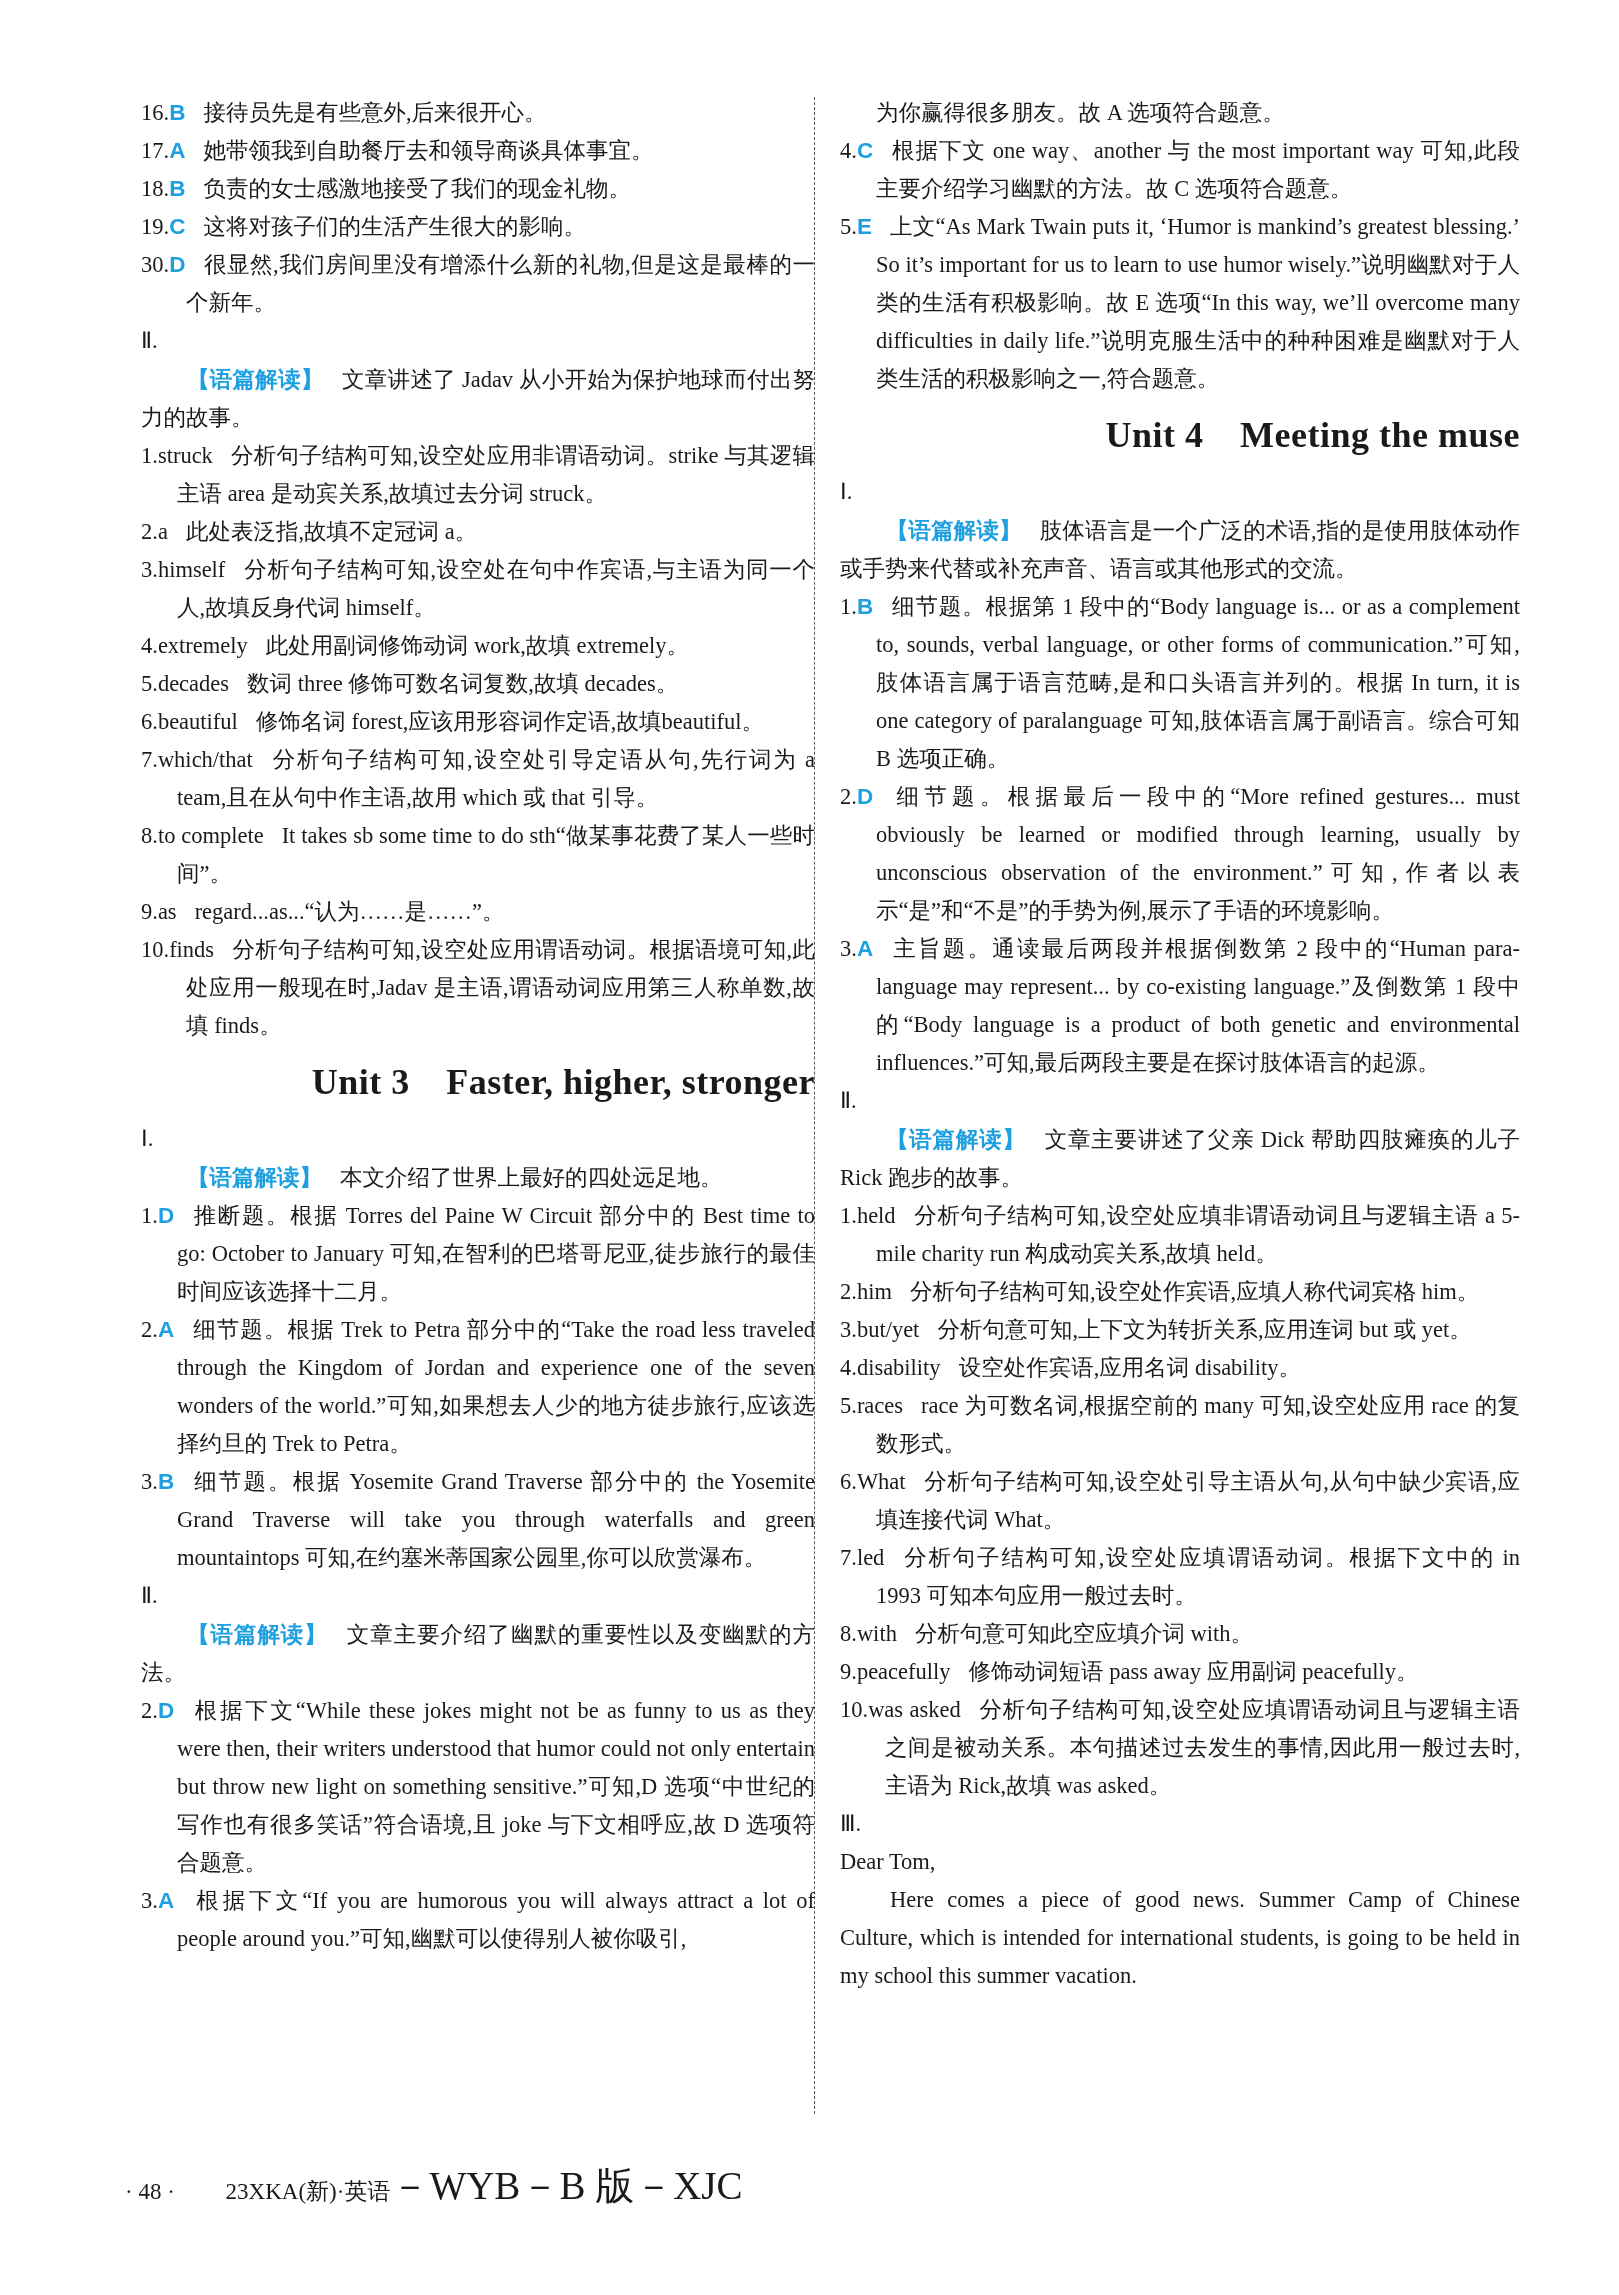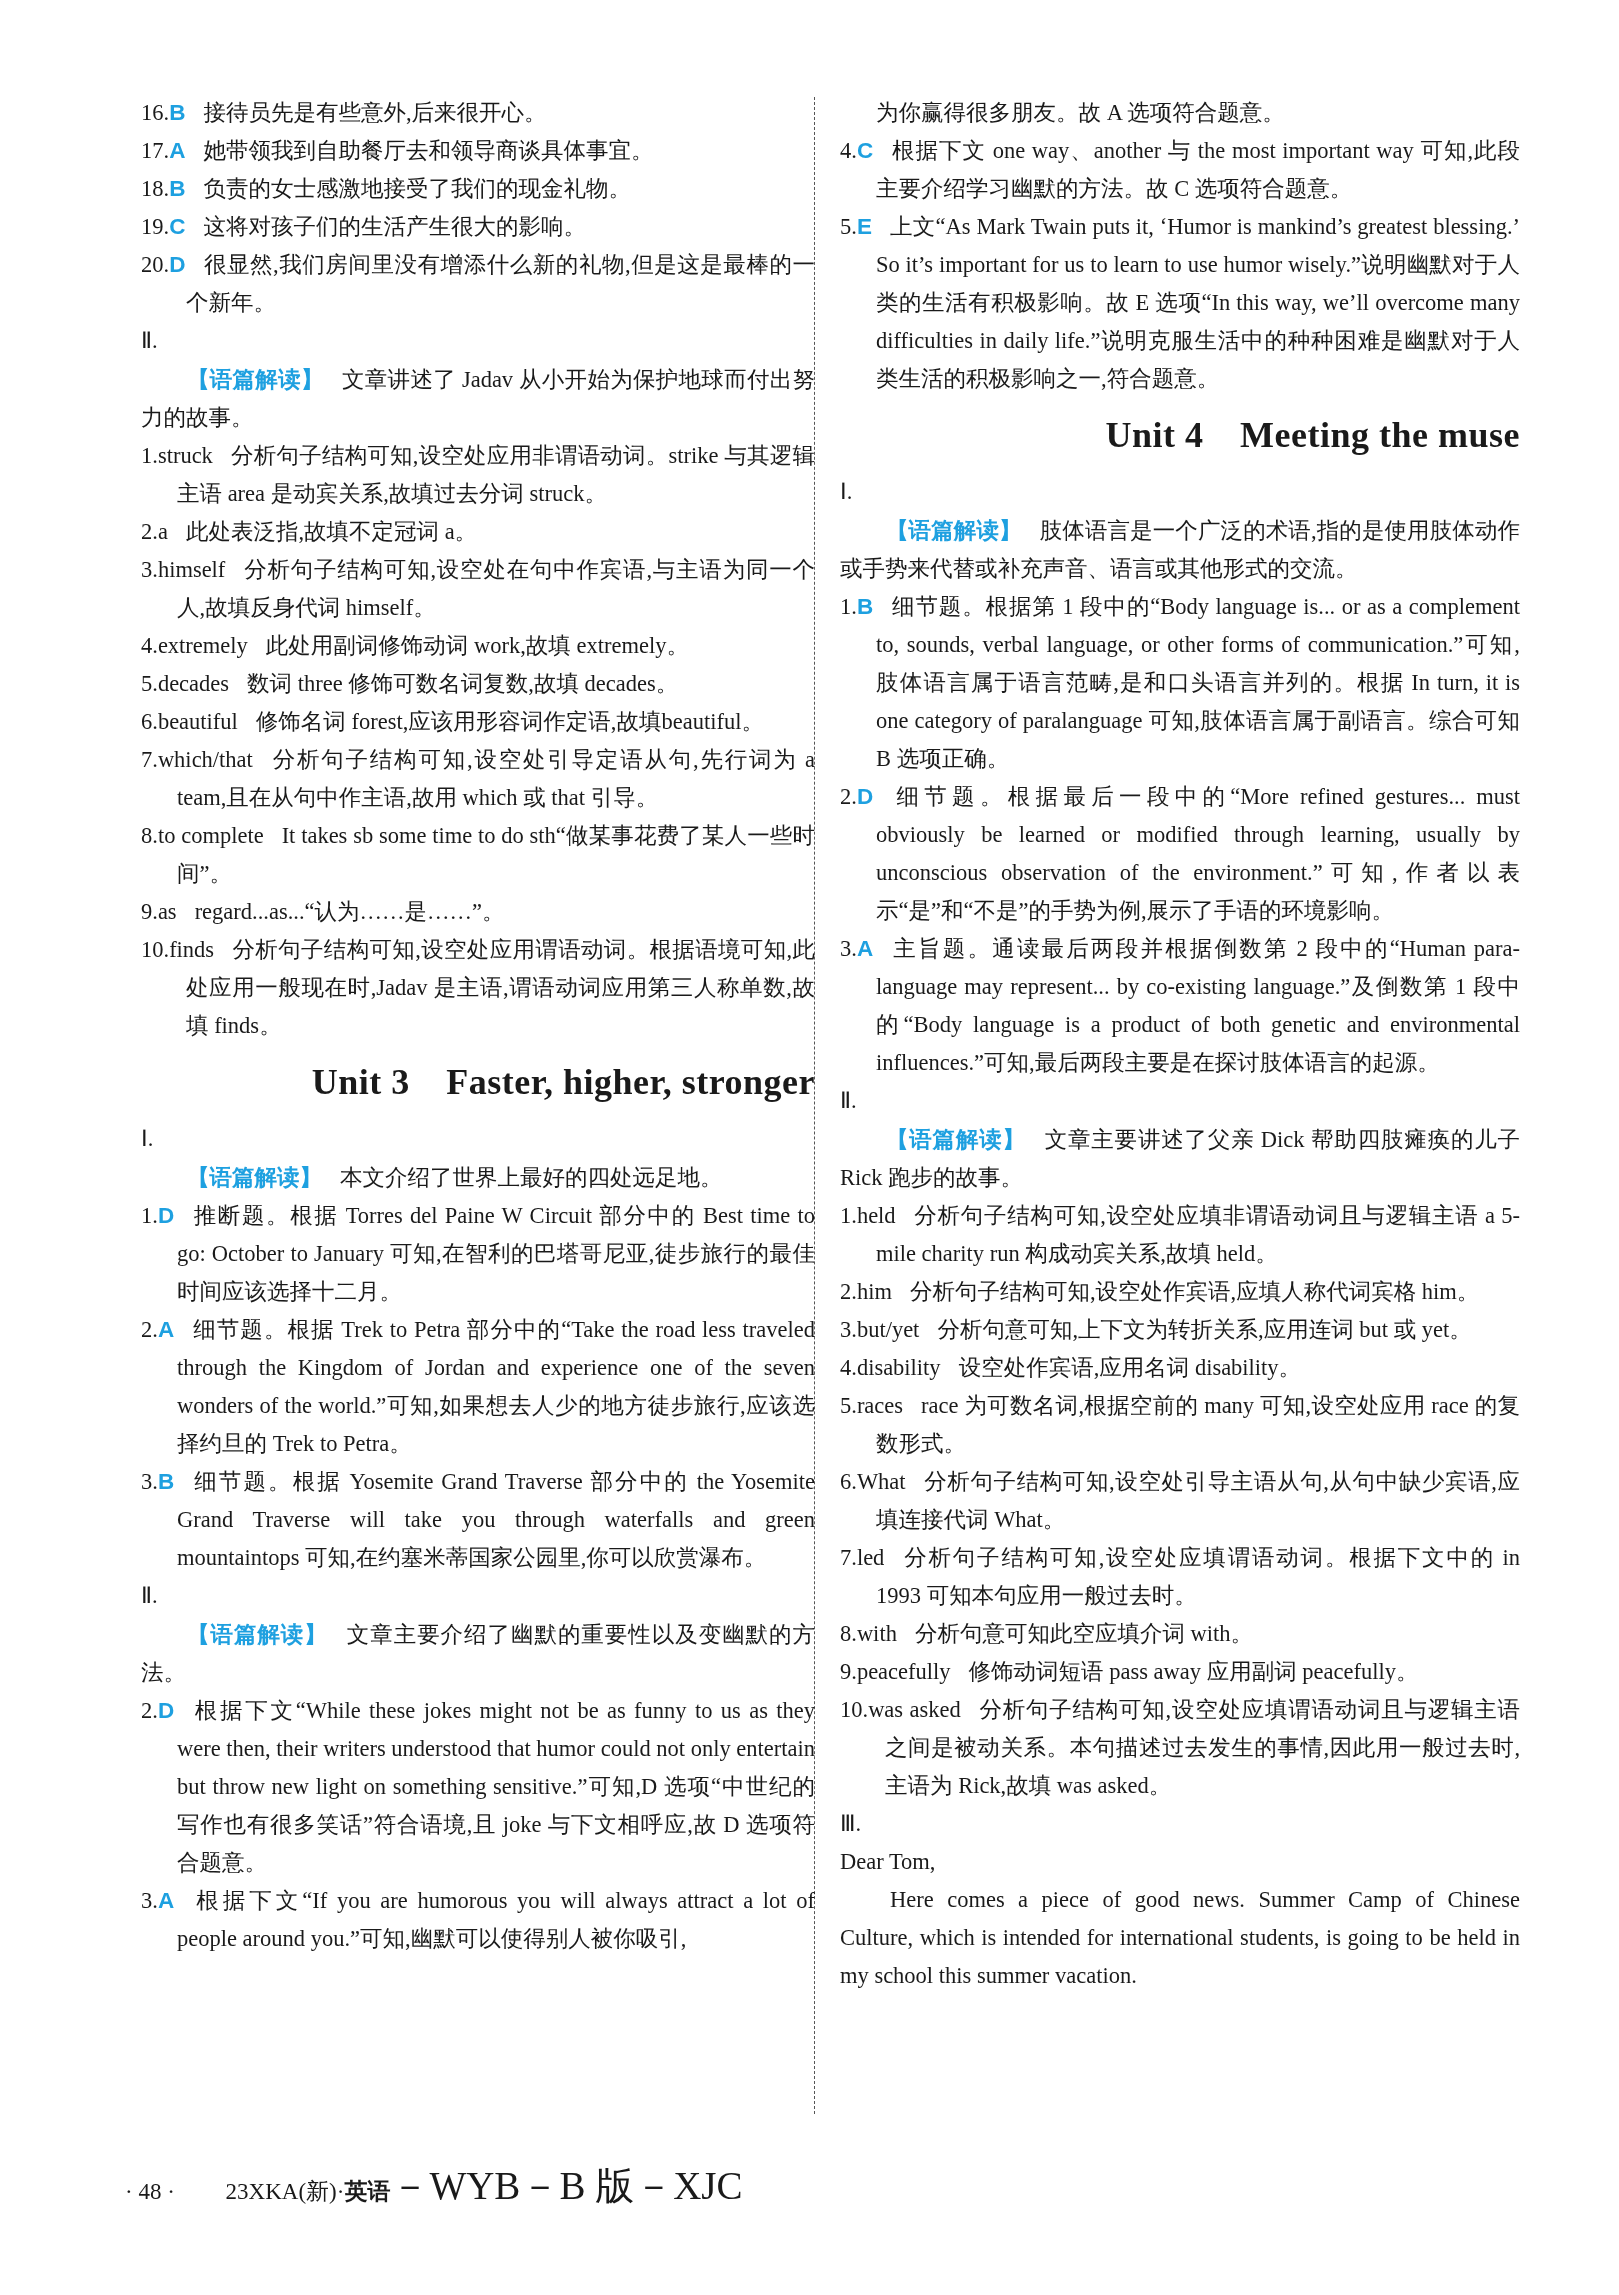--- a/index.html
+++ b/index.html
@@ -15,35 +15,35 @@
   .ans { color:#1ea0e0; font-weight:bold; font-family:"Liberation Sans","DejaVu Sans",sans-serif; }
   .gap { display:inline-block; width:18px; }
   .roman { font-family:"Liberation Serif",serif; }
   .para { text-indent:46px; }
   .tag { color:#1ea0e0; font-weight:bold; font-family:"DejaVu Sans",sans-serif; }
   .unit-title { text-align:right; font-weight:bold; font-size:36px; line-height:75px;
                 font-family:Liberation Serif, serif; letter-spacing:0.5px; }
   .letter-body { text-indent:50px; }
   .footer { position:absolute; top:2159px; left:125px; font-size:23px; font-family:"Liberation Serif",serif; }
   .footer .pg { margin-right:45px; }
-  .footer .code-b { font-weight:bold; font-family:"DejaVu Sans",sans-serif;text-align:right; }
+  .footer .code-b { font-weight:normal; font-family:"DejaVu Sans",sans-serif;text-align:right; }
   .footer .code-l { font-size:39px; }
 </style>
 </head>
 <body>
 
 <div class="divider"></div>
 
 <div class="col left">
   <div id="l-p1">
       <div class="item wide"><span>16.</span><span class="ans">B</span><span class="gap"></span><span>接待员先是有些意外,后来很开心。</span></div>
       <div class="item wide"><span>17.</span><span class="ans">A</span><span class="gap"></span><span>她带领我到自助餐厅去和领导商谈具体事宜。</span></div>
       <div class="item wide"><span>18.</span><span class="ans">B</span><span class="gap"></span><span>负责的女士感激地接受了我们的现金礼物。</span></div>
       <div class="item wide"><span>19.</span><span class="ans">C</span><span class="gap"></span><span>这将对孩子们的生活产生很大的影响。</span></div>
-      <div class="item wide"><span>20.</span><span class="ans">D</span><span class="gap"></span><span>很显然,我们房间里没有增添什么新的礼物,但是这是最棒的一个新年。</span></div>
+      <div class="item wide"><span>30.</span><span class="ans">D</span><span class="gap"></span><span>很显然,我们房间里没有增添什么新的礼物,但是这是最棒的一个新年。</span></div>
     </div>
   <div class="roman">Ⅱ.</div>
   <div class="para"><span class="tag">【语篇解读】</span><span class="gap"></span><span>文章讲述了 Jadav 从小开始为保护地球而付出努力的故事。</span></div>
   <div id="l-s2">
       <div class="item"><span>1.</span><span>struck</span><span class="gap"></span><span>分析句子结构可知,设空处应用非谓语动词。strike 与其逻辑主语 area 是动宾关系,故填过去分词 struck。</span></div>
       <div class="item"><span>2.</span><span>a</span><span class="gap"></span><span>此处表泛指,故填不定冠词 a。</span></div>
       <div class="item"><span>3.</span><span>himself</span><span class="gap"></span><span>分析句子结构可知,设空处在句中作宾语,与主语为同一个人,故填反身代词 himself。</span></div>
       <div class="item"><span>4.</span><span>extremely</span><span class="gap"></span><span>此处用副词修饰动词 work,故填 extremely。</span></div>
       <div class="item"><span>5.</span><span>decades</span><span class="gap"></span><span>数词 three 修饰可数名词复数,故填 decades。</span></div>
       <div class="item"><span>6.</span><span>beautiful</span><span class="gap"></span><span>修饰名词 forest,应该用形容词作定语,故填beautiful。</span></div>

